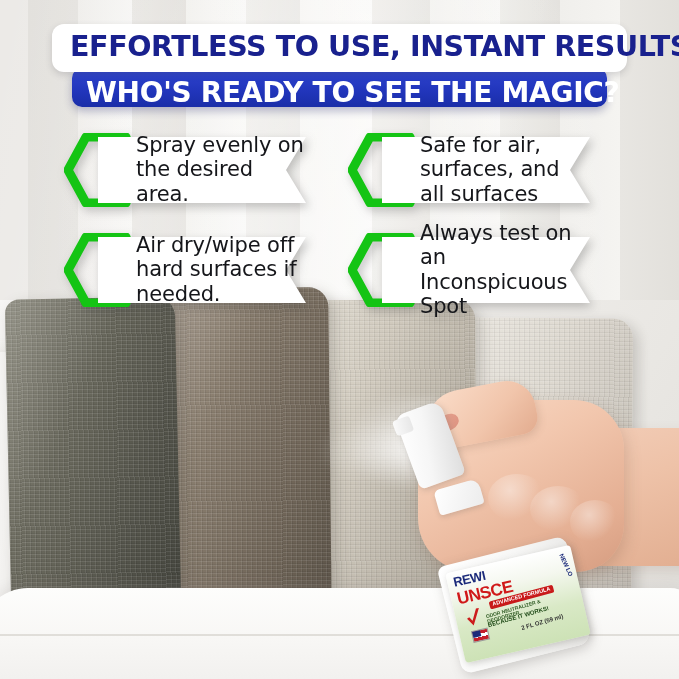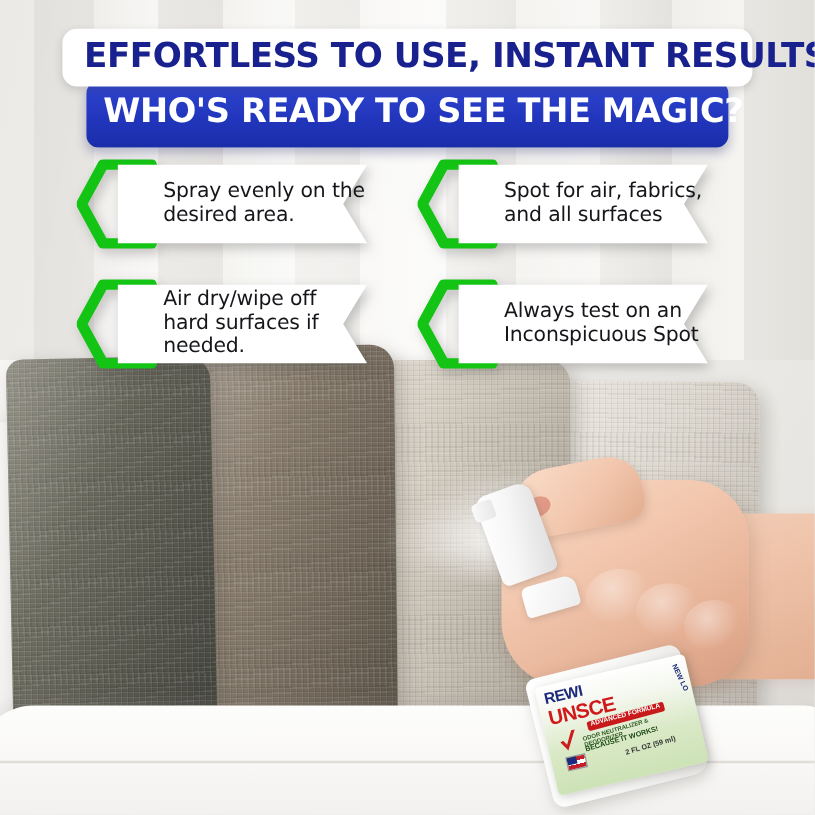--- a/index.html
+++ b/index.html
@@ -268,21 +268,21 @@
     font-size:28.5px;
     letter-spacing:-.4px;
     line-height:1;
     font-family:"DejaVu Sans", sans-serif;
     white-space:nowrap;
   }
   .head-line2{
     margin:-4px 20px 0;
     background:linear-gradient(180deg,#2f45cf 0%,#2236bd 55%,#1a2da8 100%);
     border-radius:10px;
-    padding:11px 14px 16px;
+    padding:11px 14px 0;
     text-align:center;
     box-shadow:0 4px 9px rgba(40,45,110,.32);
     position:relative; z-index:1;
   }
   .head-line2 span{
     display:block;
     color:#ffffff;
     font-weight:bold;
     font-size:28px;
     letter-spacing:-.3px;
@@ -305,21 +305,21 @@
   .feat .ribbon-shape{
     position:absolute; left:34px; top:6px; width:230px; height:66px;
     z-index:2;
   }
   .feat .ftext{
     position:absolute; left:72px; top:50%;
     transform:translateY(-50%);
     width:170px;
     z-index:4;
     color:#15161a;
-    font-size:17px;
+    font-size:21px;
     line-height:1.16;
     font-family:"DejaVu Sans", sans-serif;
     letter-spacing:-.15px;
   }
 
   .feat-1{ left:64px;  top:131px; }
   .feat-2{ left:348px; top:131px; }
   .feat-3{ left:64px;  top:231px; }
   .feat-4{ left:348px; top:231px; }
 
@@ -396,21 +396,21 @@
     <div class="ftext">Spray evenly on the desired area.</div>
   </div>
 
   <div class="feat feat-2">
     <svg class="hexring" viewBox="0 0 74 74">
       <path d="M22 4 H62 L74 37 L62 70 H22 L4 37 Z" fill="none" stroke="#14c414" stroke-width="9" stroke-linejoin="round"></path>
     </svg>
     <svg class="ribbon-shape" viewBox="0 0 230 66" preserveAspectRatio="none">
       <path d="M0 0 H208 L188 33 L208 66 H0 Z" fill="#ffffff"></path>
     </svg>
-    <div class="ftext">Spot for air, fabrics, and all surfaces</div>
+    <div class="ftext">Safe for air, surfaces, and all surfaces</div>
   </div>
 
   <div class="feat feat-4">
     <svg class="hexring" viewBox="0 0 74 74">
       <path d="M22 4 H62 L74 37 L62 70 H22 L4 37 Z" fill="none" stroke="#14c414" stroke-width="9" stroke-linejoin="round"></path>
     </svg>
     <svg class="ribbon-shape" viewBox="0 0 230 66" preserveAspectRatio="none">
       <path d="M0 0 H208 L188 33 L208 66 H0 Z" fill="#ffffff"></path>
     </svg>
     <div class="ftext">Always test on an Inconspicuous Spot</div>

